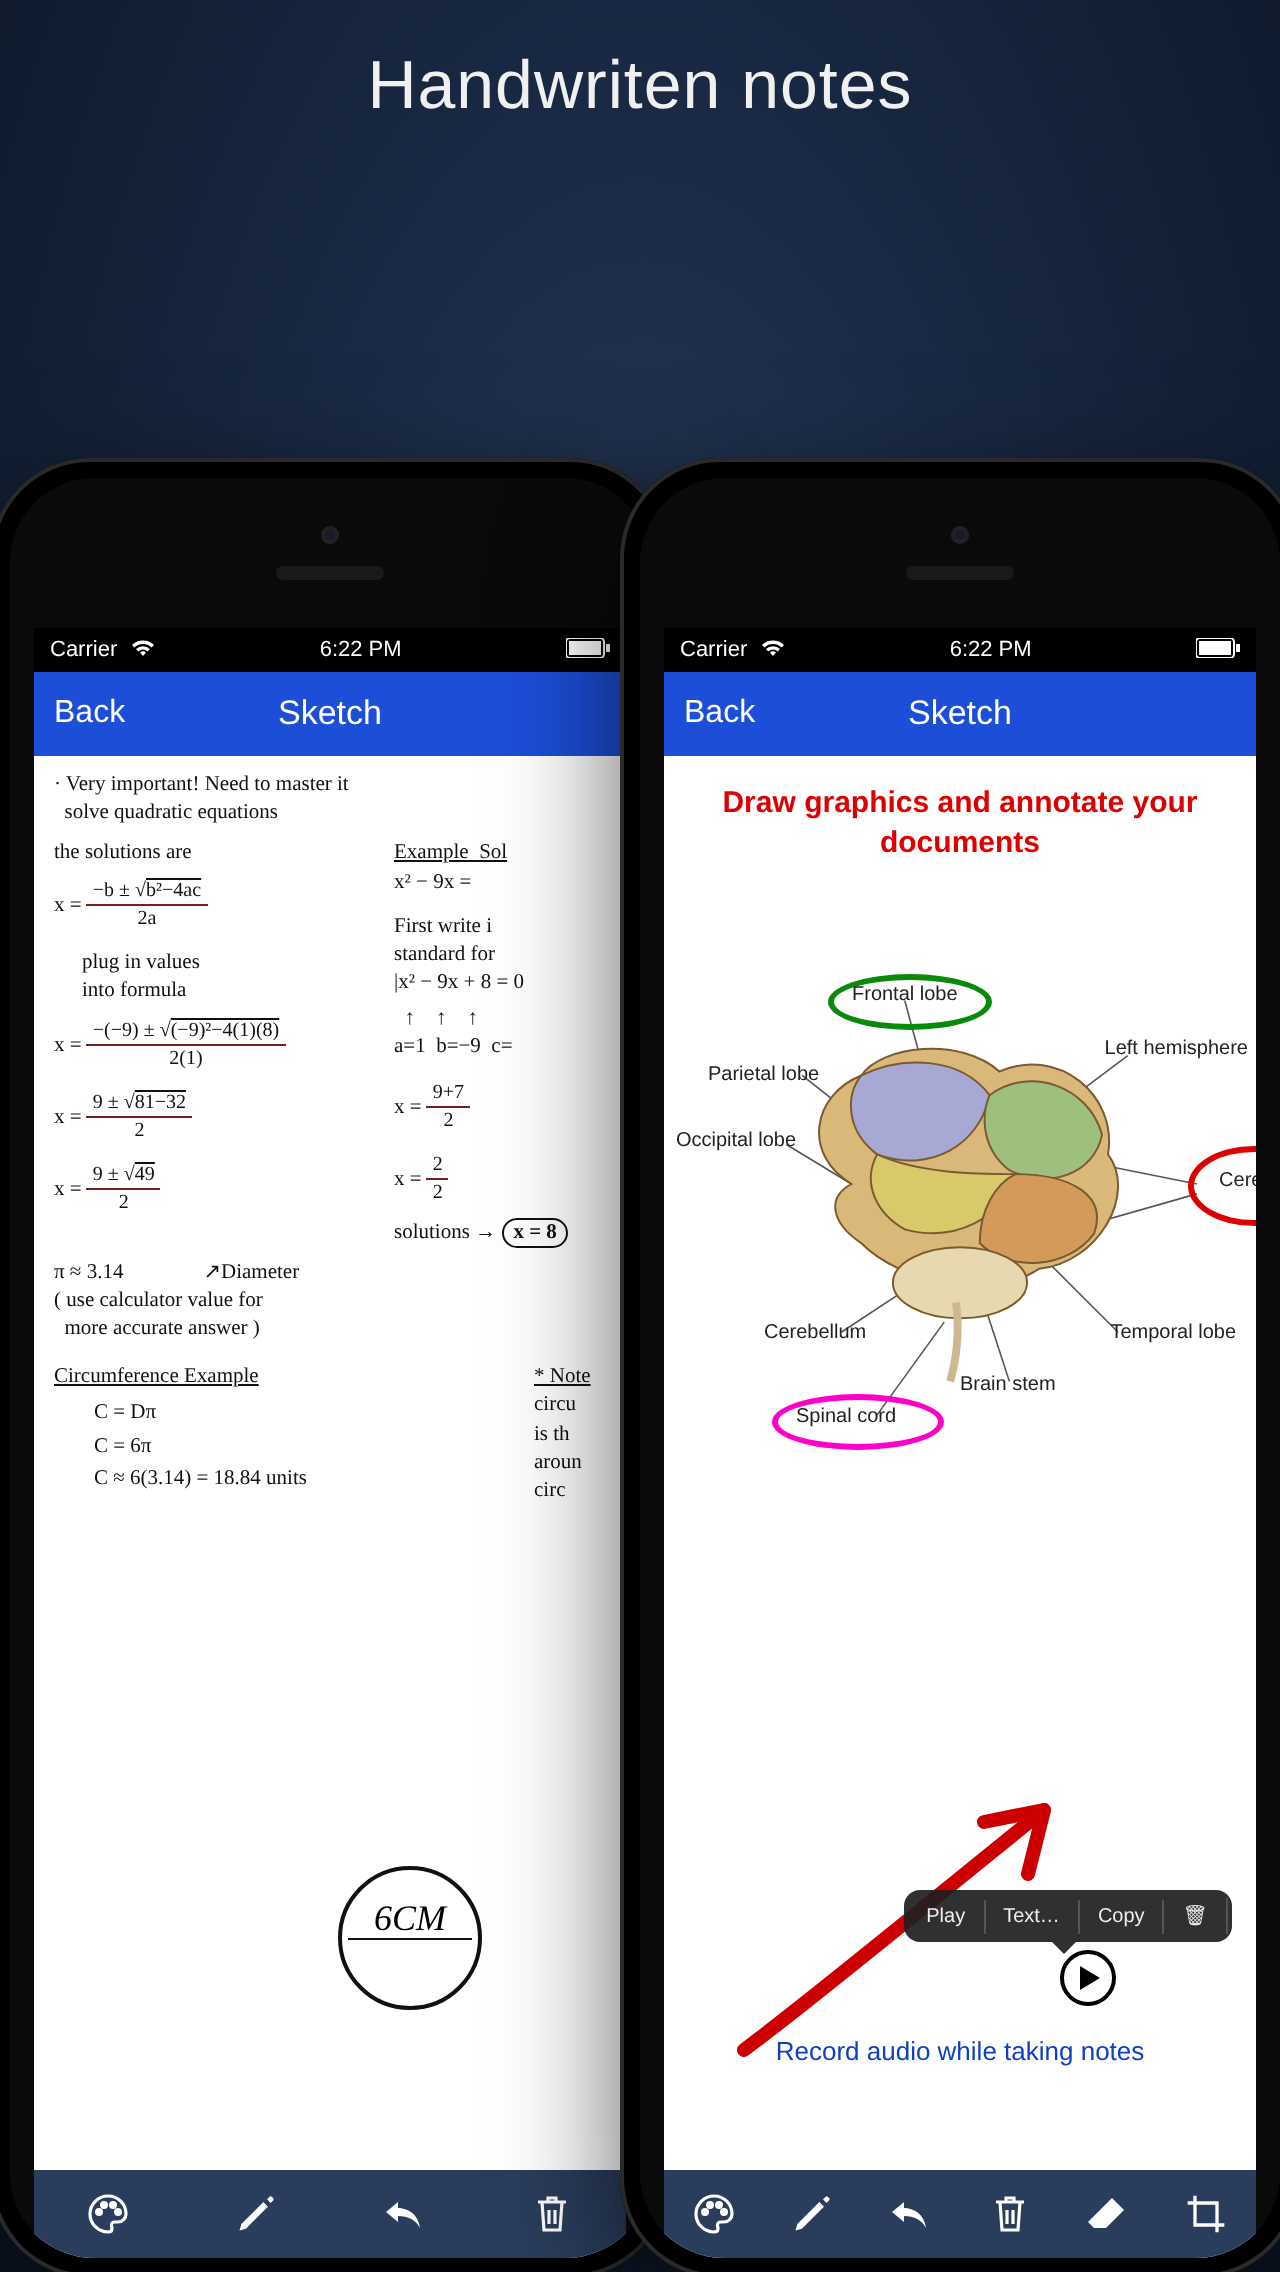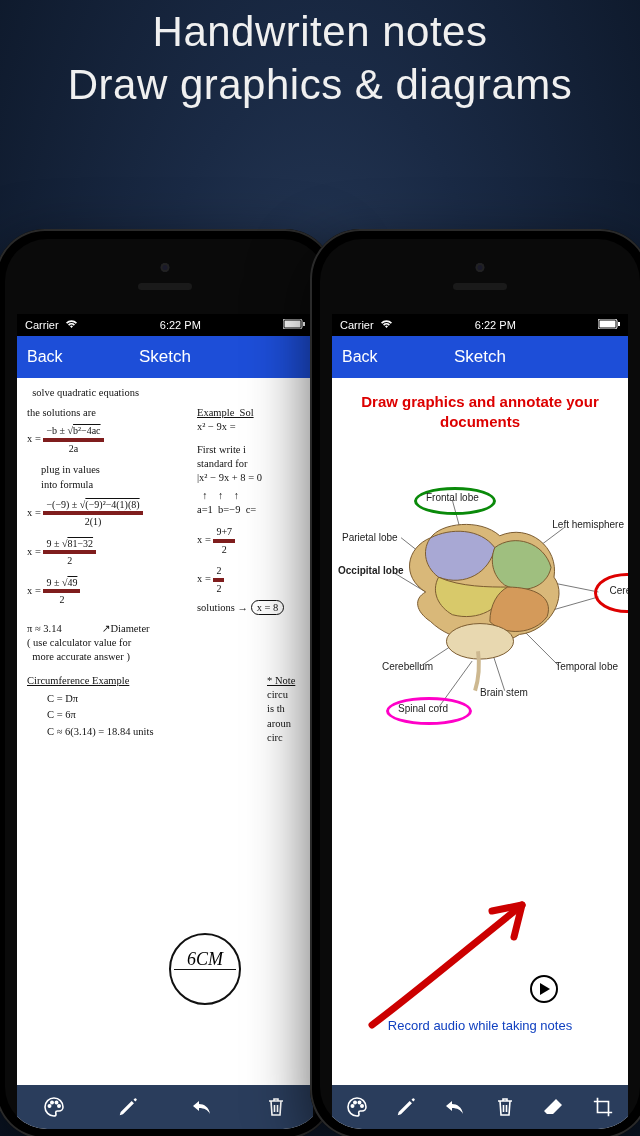--- a/index.html
+++ b/index.html
@@ -5,24 +5,24 @@
   * { margin:0; padding:0; box-sizing:border-box; }
   html,body { width:640px; height:1136px; overflow:hidden; font-family: -apple-system, "Helvetica Neue", Arial, sans-serif; }
   body {
     background: radial-gradient(ellipse at 50% 40%, #2a3d5c 0%, #1a2a45 40%, #0b1525 100%);
     position:relative;
   }
   .headline {
     color:#f0f0f0;
     text-align:center;
     font-weight:300;
-    font-size:42px;
+    font-size:34px;
     line-height:1.25;
     letter-spacing:0.5px;
-    padding-top:6px;
+    padding-top:22px;
   }
 
   .phones { position:absolute; top:215px; left:0; width:640px; height:1101px;margin-top:14px; }
 
   .phone {
     position:absolute;
     width:340px;
     height:910px;
     background:#000;
     border-radius:50px;
@@ -73,23 +73,23 @@
   }
   .tool-bar .tool { width:28px; height:28px; display:flex; align-items:center; justify-content:center; }
 
   
   .phone-left  { left:-5px;  top:0; }
   .phone-right { left:310px; top:0; }
 
   
   .hand { font-family:"Comic Sans MS","Segoe Script",cursive; font-size:10.5px; color:#111; line-height:1.35; white-space:pre; }
   .frac { display:inline-block; text-align:center; vertical-align:middle; font-size:10px;}
-  .frac .num  { display:block; border-bottom:4px solid #7f1d1d; padding:0 3px;}
+  .frac .num  { display:block; border-bottom:1px solid #7f1d1d; padding:0 3px;}
   .frac .den  { display:block; padding:0 3px;}
-  .circled { border:1.5px solid #111; border-radius:50px; padding:1px 5px;}
+  .circled { border:1.5px solid #111; border-radius:50px; padding:1px 5px;font-weight:bold;}
   .und { text-decoration:underline; }
 
   
   .doc-title { color:#d00; font-weight:bold; text-align:center; font-size:15px; padding:14px 18px 6px; line-height:1.3;}
   .brain-wrap { position:relative; height:310px; }
 
   .label { position:absolute; font-size:10px; color:#222; background:transparent; white-space:nowrap;}
   .ring { position:absolute; border:3px solid; border-radius:50%; background:transparent;}
   .ring-green  { border-color:#0a8a0a; width:82px; height:28px; top:50px; left:82px; }
   .ring-magenta{ border-color:#ff00c8; width:86px; height:28px; top:260px; left:54px; }
@@ -113,21 +113,20 @@
   }
   .circle-measure::after { content:""; position:absolute; left:3px; right:3px; top:50%; border-top:1.5px solid #111;}
   .circle-measure span { position:relative; top:-10px;}
 
 </style>
 </head>
 <body>
 
 <div class="headline">
   <div>Handwriten notes</div>
-  <div>Draw graphics &amp; diagrams</div>
 </div>
 
 <div class="phones">
 
   <div class="phone phone-left">
     <div class="phone-inner">
       <div class="earpiece-area">
         <div class="camera-dot"></div>
           <div class="speaker-slot"></div>
       </div>
@@ -152,20 +151,21 @@
           </span>
         </div>
 
         <div class="nav-bar">
           <span class="nav-back">Back</span>
           <span class="nav-title">Sketch</span>
         </div>
 
         <div class="canvas-area">
           <div style="padding:8px 6px 0 10px;">
+            <div class="hand">· Very important! Need to master it</div>
             <div class="hand">  solve quadratic equations</div>
 
             <div style="display:flex; margin-top:6px; gap:12px;">
               <div style="flex:1">
                 <div class="hand">the solutions are</div>
                 <div class="hand" style="margin-top:4px">x = <span class="frac"><span class="num">−b ± √<span style="text-decoration:overline">b²−4ac</span></span><span class="den">2a</span></span></div>
                 <div class="hand" style="margin:8px 0 0 14px">plug in values
 into formula</div>
                 <div class="hand" style="margin-top:6px">x = <span class="frac"><span class="num">−(−9) ± √<span style="text-decoration:overline">(−9)²−4(1)(8)</span></span><span class="den">2(1)</span></span></div>
                 <div class="hand" style="margin-top:8px">x = <span class="frac"><span class="num">9 ± √<span style="text-decoration:overline">81−32</span></span><span class="den">2</span></span></div>
@@ -306,35 +306,42 @@
                 <ellipse cx="150" cy="205" rx="34" ry="18" fill="#e8d8b0"></ellipse>
                 <path d="M148 215 C150 230 148 245 145 255" stroke-width="4" stroke="#cdb890" fill="none"></path>
               </g>
             </svg>
 
             <div class="ring ring-green"></div>
             <div class="ring ring-magenta"></div>
             <div class="ring ring-red"></div>
 
             <div class="label" style="top:55px;  left:94px;">Frontal lobe</div>
-            <div class="label" style="top:95px;  left:10px;text-align:center;">Parietal lobe</div>
-            <div class="label" style="top:128px; left:6px;font-weight:bold;">Occipital lobe</div>
+            <div class="label" style="top:95px;  left:22px;text-align:center;">Parietal lobe</div>
+            <div class="label" style="top:128px; left:6px;">Occipital lobe</div>
             <div class="label" style="top:82px;  right:4px;">Left hemisphere</div>
             <div class="label" style="top:148px; right:-26px;">Cerebrum</div>
             <div class="label" style="top:224px; right:10px;">Temporal lobe</div>
             <div class="label" style="top:224px; left:50px;">Cerebellum</div>
             <div class="label" style="top:250px; left:148px;">Brain stem</div>
             <div class="label" style="top:266px; left:66px;">Spinal cord</div>
           </div>
 
           <svg class="big-arrow" width="190" height="150" viewBox="0 0 190 150">
             <path d="M10 140 C 50 110, 110 60, 160 20" stroke="#cc0000" stroke-width="7" fill="none" stroke-linecap="round"></path>
             <path d="M160 20 L130 26 M160 20 L152 52" stroke="#cc0000" stroke-width="7" fill="none" stroke-linecap="round"></path>
           </svg>
 
+          <div class="context-menu">
+            <span>Play</span>
+            <span>Text…</span>
+            <span>Copy</span>
+            <span>🗑</span>
+            <div class="arrow"></div>
+          </div>
 
           <div class="play-btn"></div>
           <div class="audio-caption">Record audio while taking notes</div>
         </div>
 
         <div class="tool-bar">
           <div class="tool">
               <svg width="24" height="24" viewBox="0 0 24 24" fill="none" stroke="#fff" stroke-width="1.6">
                 <path d="M12 3a9 9 0 1 0 0 18c1.3 0 2-.8 2-1.8 0-.6-.3-1-.3-1.6 0-.9.7-1.6 1.6-1.6H17a4 4 0 0 0 4-4C21 6.9 17 3 12 3Z"></path>
                 <circle cx="7.5" cy="11" r="1.2" fill="#fff"></circle>

